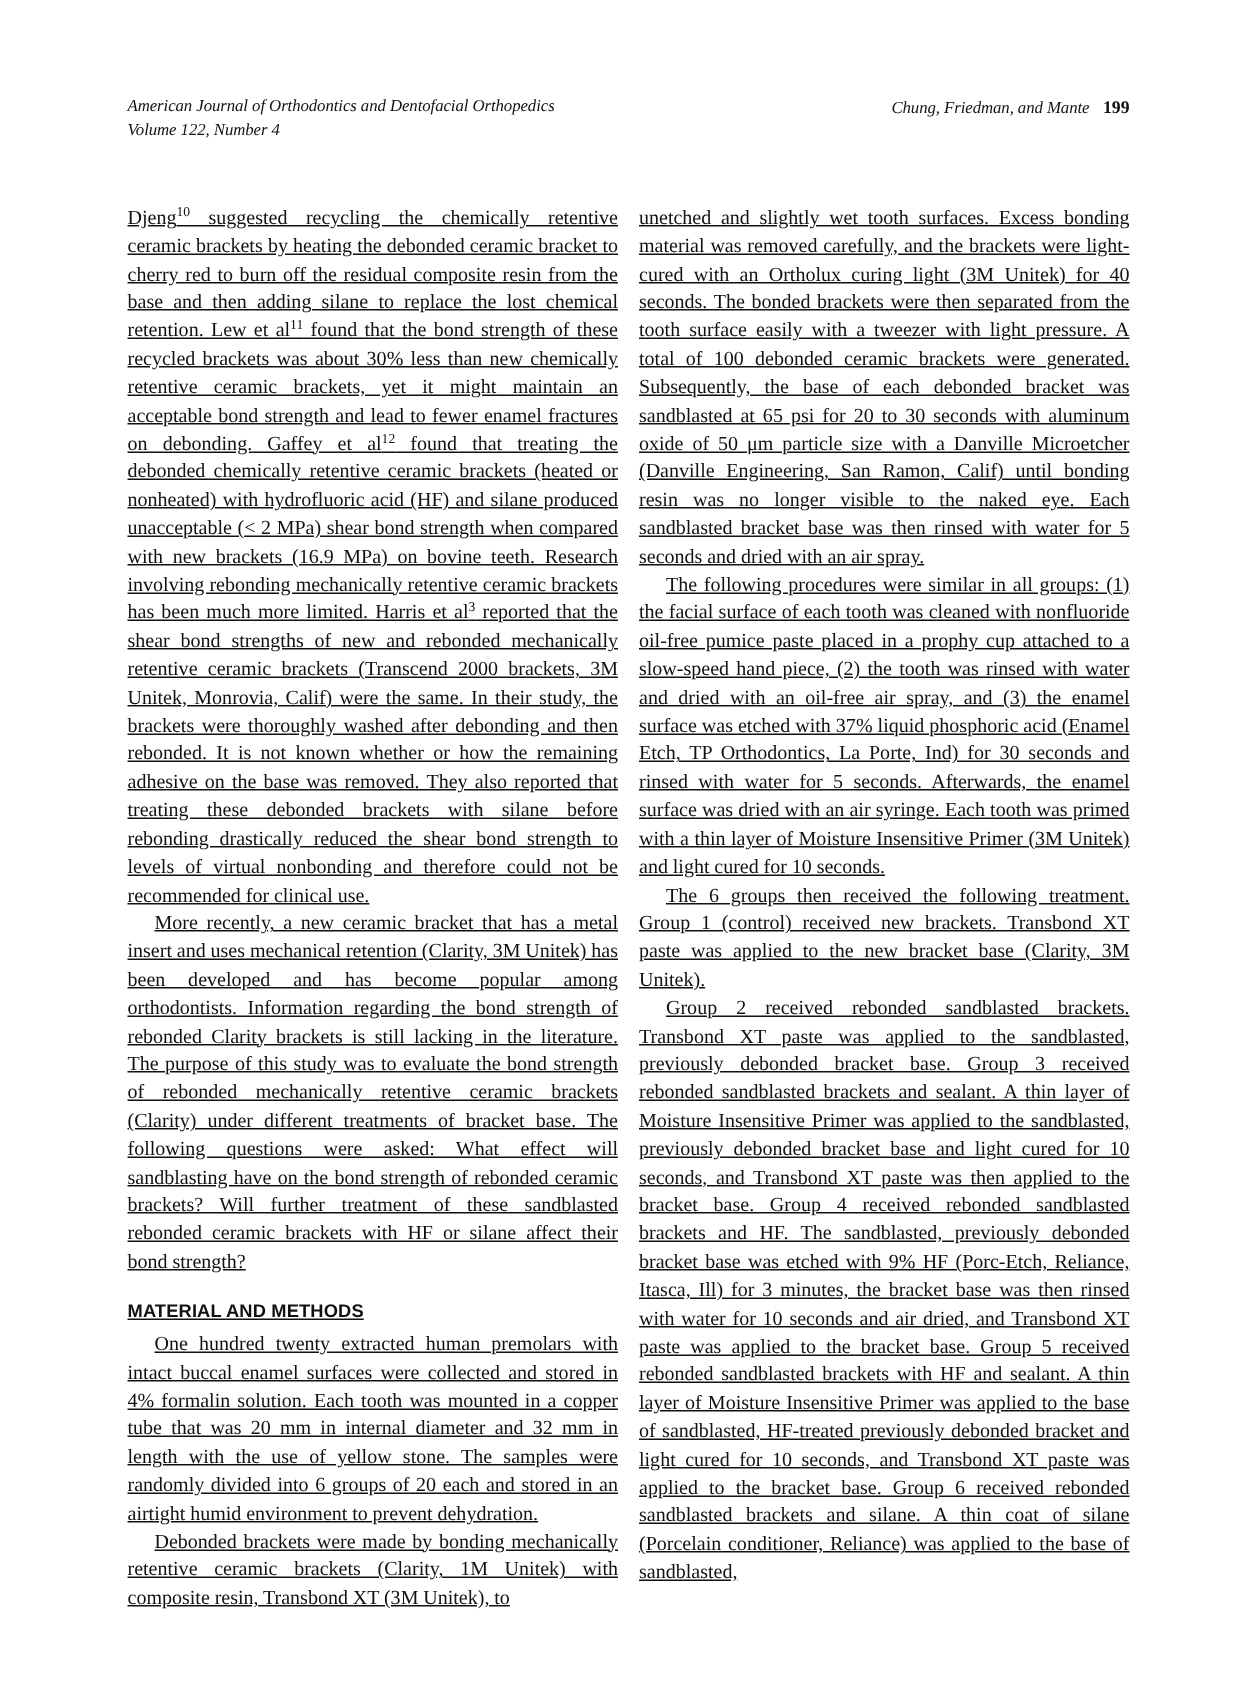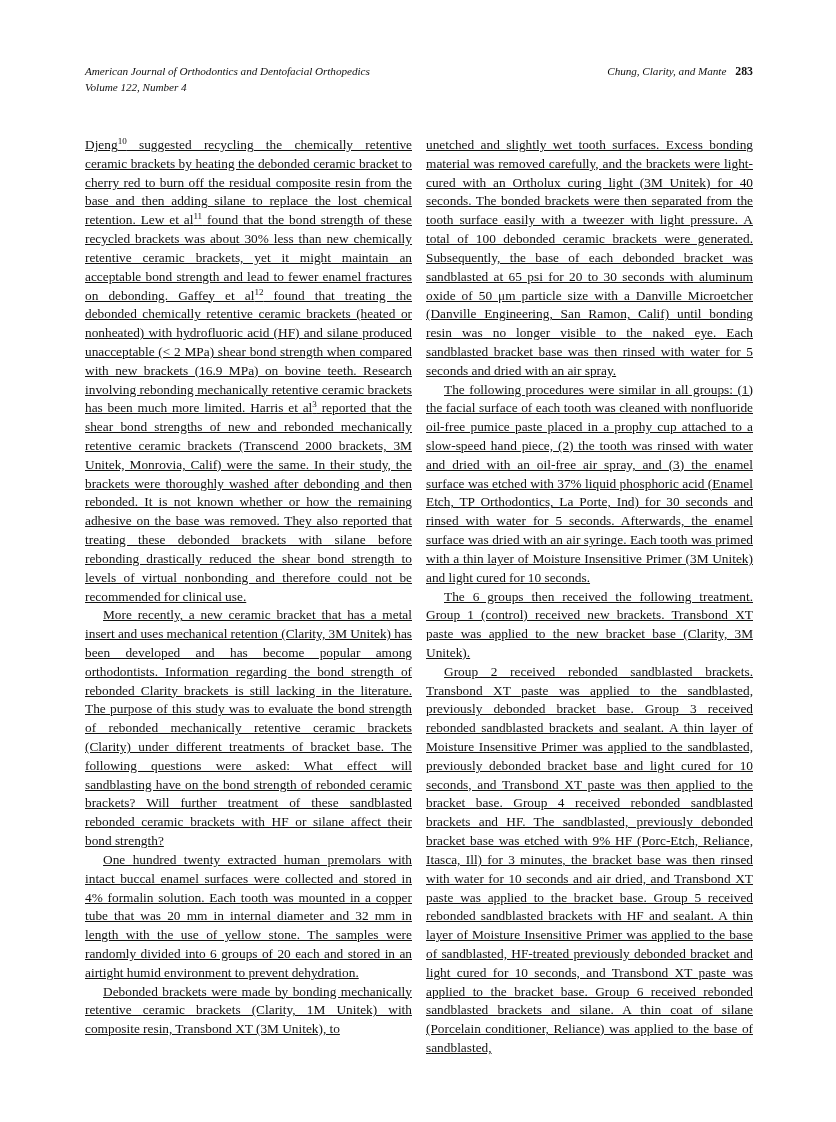--- a/index.html
+++ b/index.html
@@ -106,31 +106,32 @@
 <body>
 
 <div class="page">
 
   <div class="running-head">
     <div class="rh-left">
       <span>American Journal of Orthodontics and Dentofacial Orthopedics</span>
       <span class="rh-line2 rh-vol">Volume 122, Number 4</span>
     </div>
     <div class="rh-right">
-      <span class="rh-authors">Chung, Clarity, and Mante</span><span class="rh-pageno">283</span>
+      <span class="rh-authors">Chung, Friedman, and Mante</span><span class="rh-pageno">199</span>
     </div>
   </div>
 
   <div class="columns">
 
     <div class="col col-left">
       <div>
           <p class="noindent">Djeng<sup>10</sup> suggested recycling the chemically retentive ceramic brackets by heating the debonded ceramic bracket to cherry red to burn off the residual composite resin from the base and then adding silane to replace the lost chemical retention. Lew et al<sup>11</sup> found that the bond strength of these recycled brackets was about 30% less than new chemically retentive ceramic brackets, yet it might maintain an acceptable bond strength and lead to fewer enamel fractures on debonding. Gaffey et al<sup>12</sup> found that treating the debonded chemically retentive ceramic brackets (heated or nonheated) with hydrofluoric acid (HF) and silane produced unacceptable (&lt; 2 MPa) shear bond strength when compared with new brackets (16.9 MPa) on bovine teeth. Research involving rebonding mechanically retentive ceramic brackets has been much more limited. Harris et al<sup>3</sup> reported that the shear bond strengths of new and rebonded mechanically retentive ceramic brackets (Transcend 2000 brackets, 3M Unitek, Monrovia, Calif) were the same. In their study, the brackets were thoroughly washed after debonding and then rebonded. It is not known whether or how the remaining adhesive on the base was removed. They also reported that treating these debonded brackets with silane before rebonding drastically reduced the shear bond strength to levels of virtual nonbonding and therefore could not be recommended for clinical use.</p>
           <p>More recently, a new ceramic bracket that has a metal insert and uses mechanical retention (Clarity, 3M Unitek) has been developed and has become popular among orthodontists. Information regarding the bond strength of rebonded Clarity brackets is still lacking in the literature. The purpose of this study was to evaluate the bond strength of rebonded mechanically retentive ceramic brackets (Clarity) under different treatments of bracket base. The following questions were asked: What effect will sandblasting have on the bond strength of rebonded ceramic brackets? Will further treatment of these sandblasted rebonded ceramic brackets with HF or silane affect their bond strength?</p>
         </div>
+      <h2>MATERIAL AND METHODS</h2>
       <div>
           <p>One hundred twenty extracted human premolars with intact buccal enamel surfaces were collected and stored in 4% formalin solution. Each tooth was mounted in a copper tube that was 20 mm in internal diameter and 32 mm in length with the use of yellow stone. The samples were randomly divided into 6 groups of 20 each and stored in an airtight humid environment to prevent dehydration.</p>
           <p>Debonded brackets were made by bonding mechanically retentive ceramic brackets (Clarity, 1M Unitek) with composite resin, Transbond XT (3M Unitek), to</p>
         </div>
     </div>
 
     <div class="col col-right">
       <div>
           <p class="noindent">unetched and slightly wet tooth surfaces. Excess bonding material was removed carefully, and the brackets were light-cured with an Ortholux curing light (3M Unitek) for 40 seconds. The bonded brackets were then separated from the tooth surface easily with a tweezer with light pressure. A total of 100 debonded ceramic brackets were generated. Subsequently, the base of each debonded bracket was sandblasted at 65 psi for 20 to 30 seconds with aluminum oxide of 50 μm particle size with a Danville Microetcher (Danville Engineering, San Ramon, Calif) until bonding resin was no longer visible to the naked eye. Each sandblasted bracket base was then rinsed with water for 5 seconds and dried with an air spray.</p>
           <p>The following procedures were similar in all groups: (1) the facial surface of each tooth was cleaned with nonfluoride oil-free pumice paste placed in a prophy cup attached to a slow-speed hand piece, (2) the tooth was rinsed with water and dried with an oil-free air spray, and (3) the enamel surface was etched with 37% liquid phosphoric acid (Enamel Etch, TP Orthodontics, La Porte, Ind) for 30 seconds and rinsed with water for 5 seconds. Afterwards, the enamel surface was dried with an air syringe. Each tooth was primed with a thin layer of Moisture Insensitive Primer (3M Unitek) and light cured for 10 seconds.</p>

